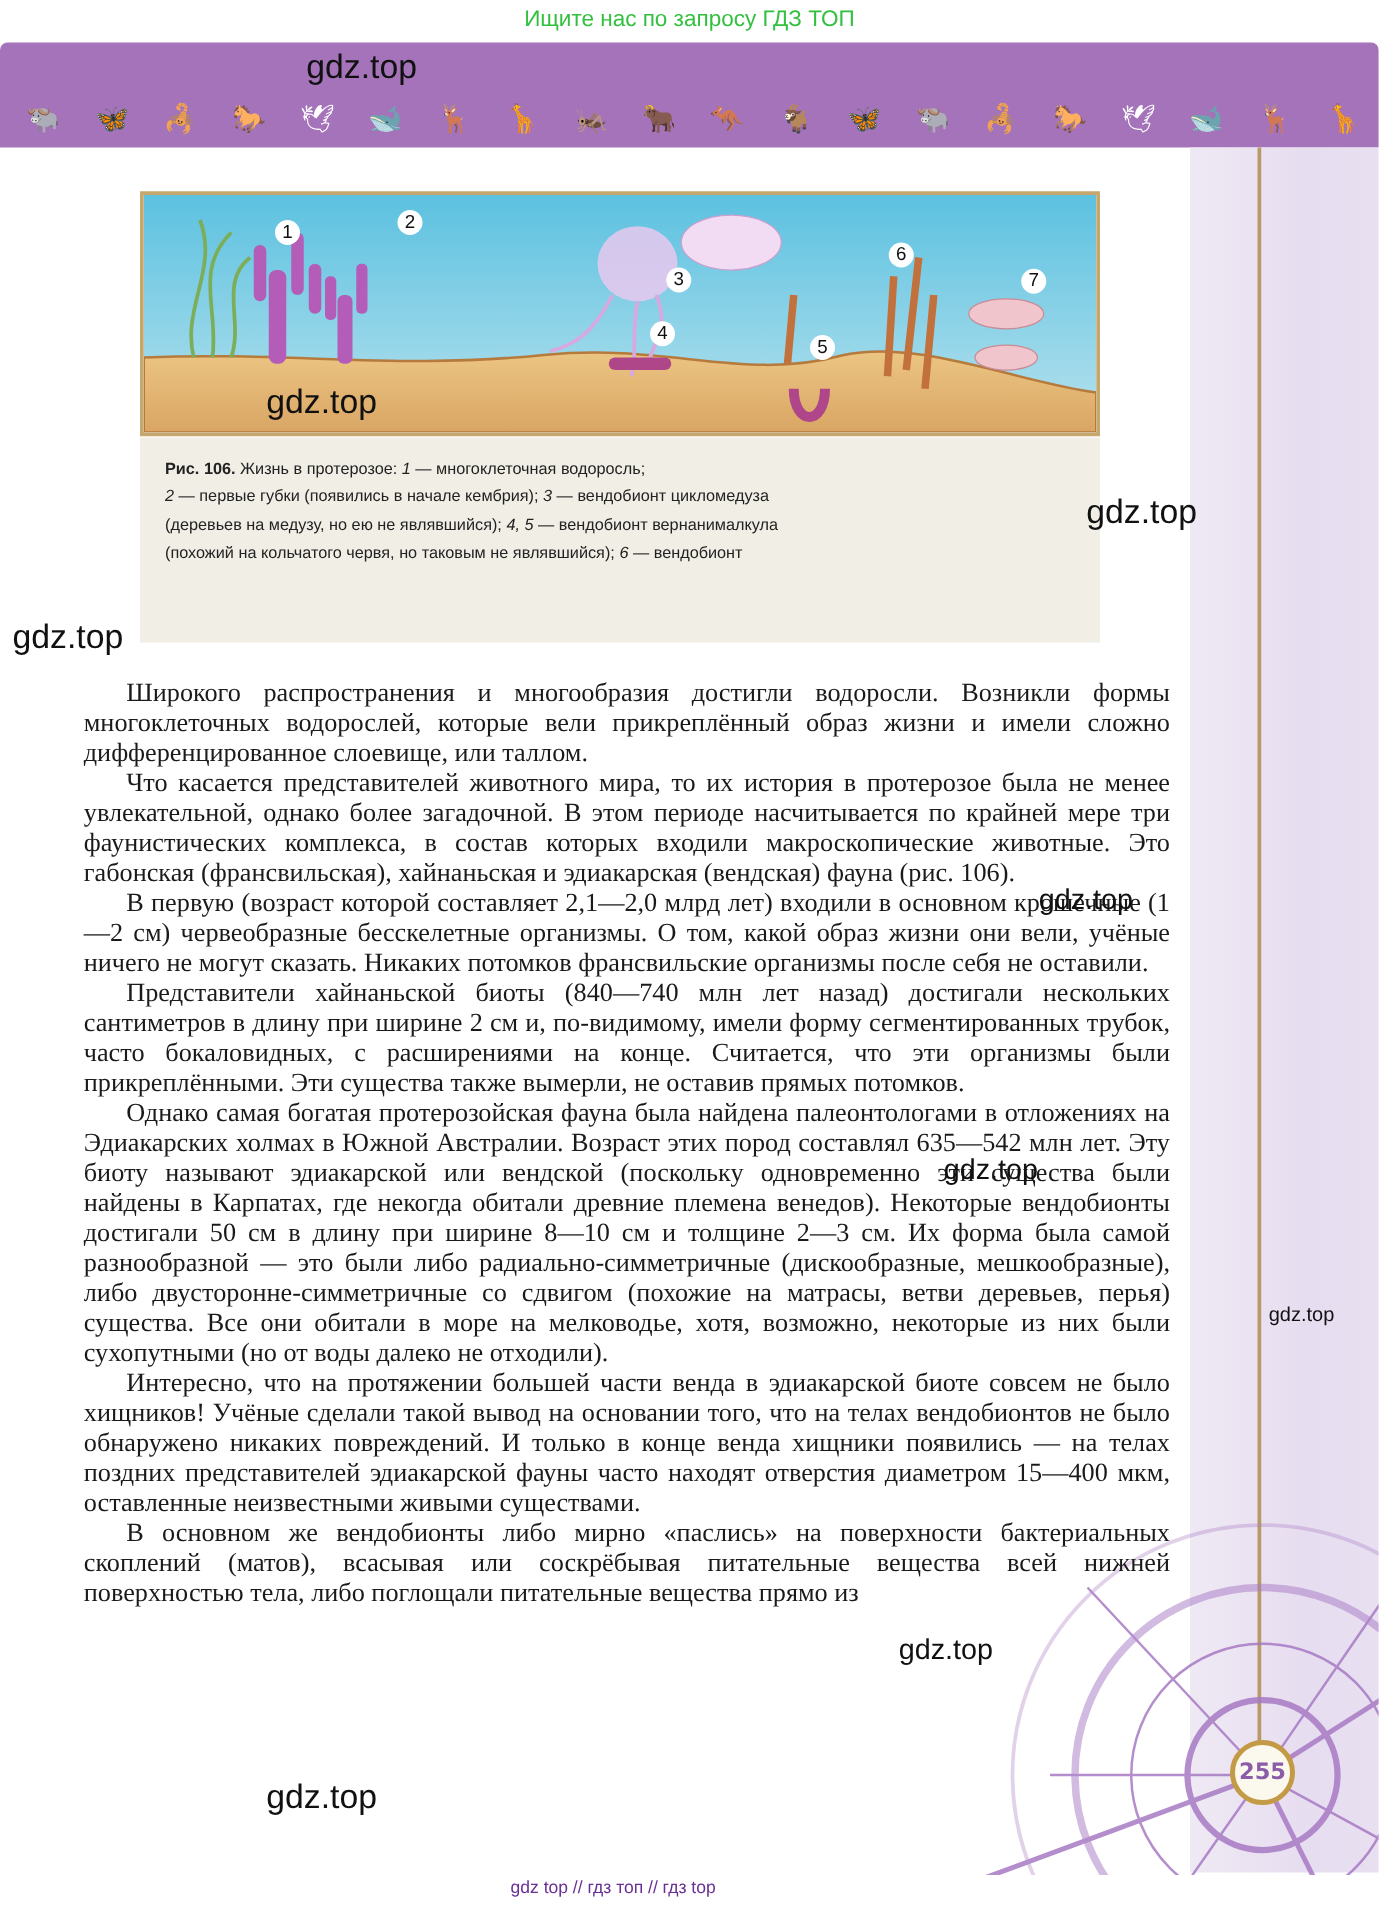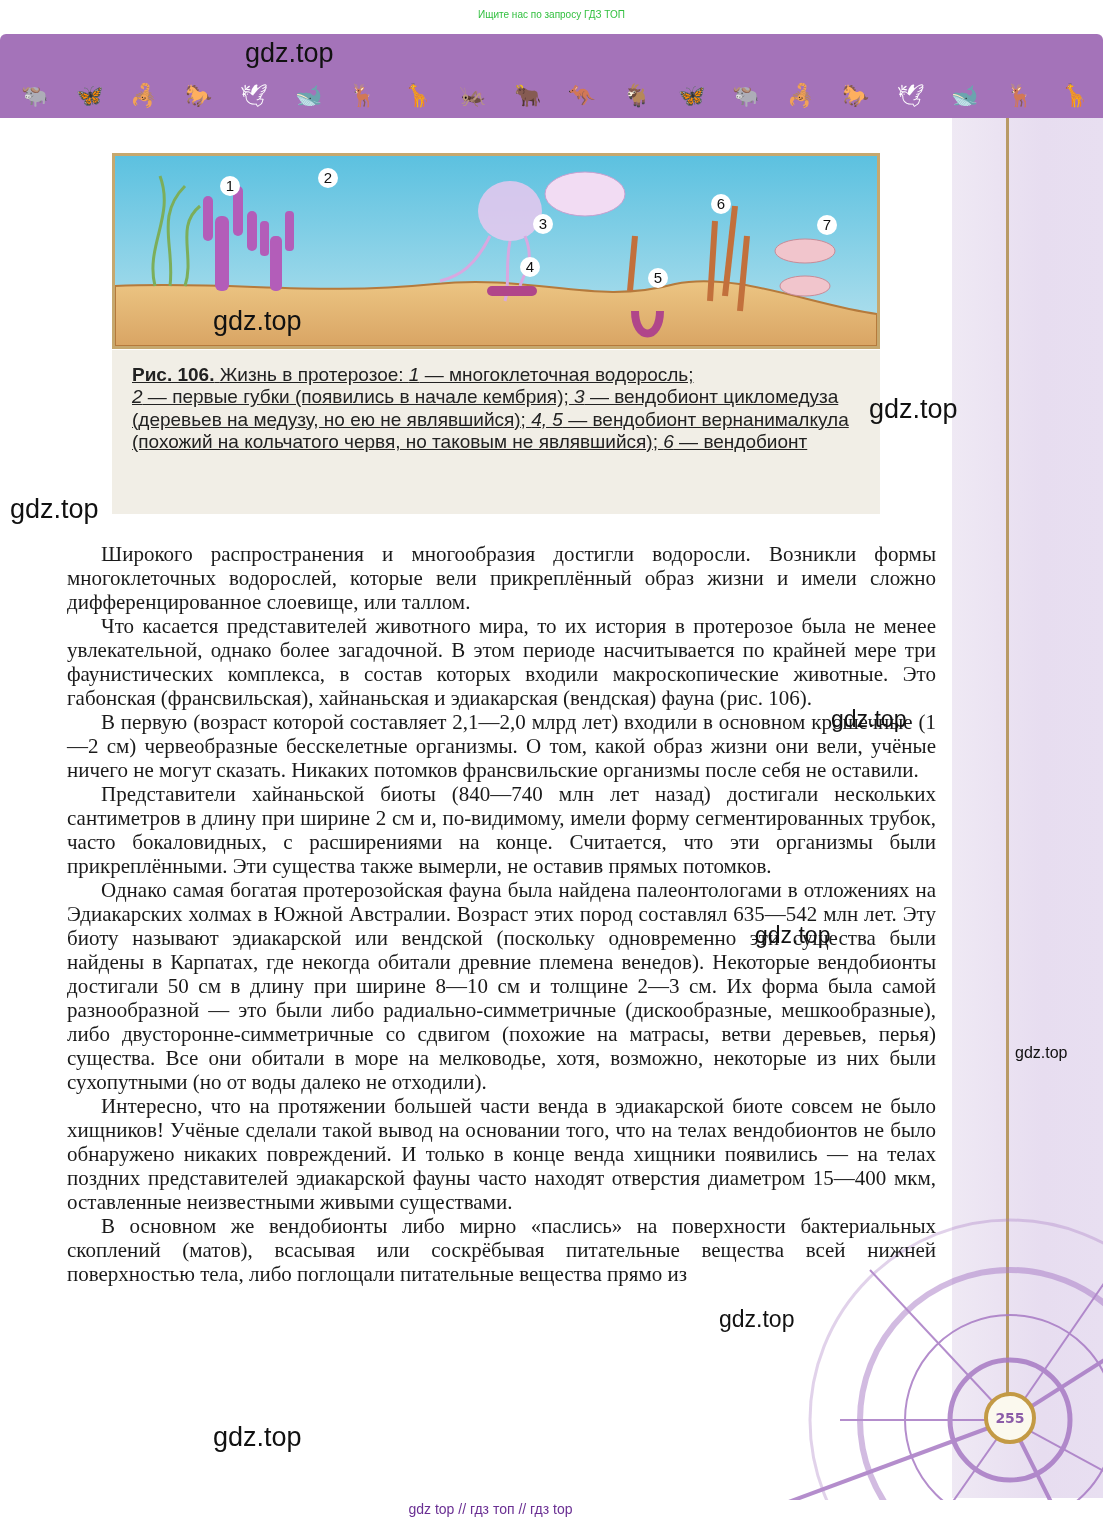--- a/index.html
+++ b/index.html
@@ -4,21 +4,21 @@
 <style>
   html, body { margin: 0; padding: 0; }
   body {
     width: 1103px; height: 1528px; position: relative; overflow: hidden;
     background: #ffffff;
     font-family: "Liberation Serif", serif;
   }
   .top-banner {
     position: absolute; top: 0; left: 0; width: 1103px; height: 32px;
     text-align: center; line-height: 30px;
-    font-family: "Liberation Sans", sans-serif; font-size: 10px; color: #33c040;
+    font-family: "Liberation Sans", sans-serif; font-size: 18px; color: #33c040;
   }
   .header {
     position: absolute; top: 34px; left: 0; width: 1103px; height: 84px;
     background: #a473b9; border-radius: 6px 6px 0 0;
   }
   .animal-strip {
     position: absolute; left: 20px; top: 40px; width: 1070px; height: 34px;
     display: flex; justify-content: space-between; align-items: flex-end;
   }
   .animal-strip span {
@@ -33,33 +33,33 @@
     position: absolute; top: 118px; left: 1006px; width: 3px; height: 1288px;
     background: #b89a66;
   }
   .wheel {
     position: absolute; left: 740px; top: 1180px; width: 363px; height: 320px; overflow: hidden;
   }
   .page-num {
     position: absolute; left: 984px; top: 1392px; width: 52px; height: 52px;
     border-radius: 50%; background: #fbf9ee; border: 4px solid #c39a45;
     box-sizing: border-box; text-align: center; line-height: 44px;
-    font-family: "DejaVu Sans", sans-serif; font-weight: bold; font-size: 14px; color: #8b5ca8;
+    font-family: "DejaVu Sans", sans-serif; font-weight: bold; font-size: 18px; color: #8b5ca8;
   }
   .figure {
     position: absolute; left: 112px; top: 153px; width: 768px; height: 196px;
     border: 3px solid #c6a86e; box-sizing: border-box; overflow: hidden;
   }
   .caption-box {
     position: absolute; left: 112px; top: 350px; width: 768px; height: 164px;
     background: #f1eee6;
   }
   .caption {
     position: absolute; left: 20px; top: 14px; width: 740px;
-    font-family: "Liberation Sans", sans-serif; font-size: 19px; line-height: 22.3px; color: #222; text-decoration: underline;
+    font-family: "Liberation Sans", sans-serif; font-size: 13px; line-height: 22.3px; color: #222;
   }
   .caption b { font-weight: bold; }
   .caption i { font-style: italic; }
   .body-text {
     position: absolute; left: 67px; top: 542px; width: 869px;
     font-size: 21px; line-height: 24px; color: #1a1a1a; text-align: justify;
   }
   .body-text p { margin: 0; text-indent: 34px; }
   .wm {
     position: absolute; font-family: "Liberation Sans", sans-serif; color: #111; font-size: 27px;

